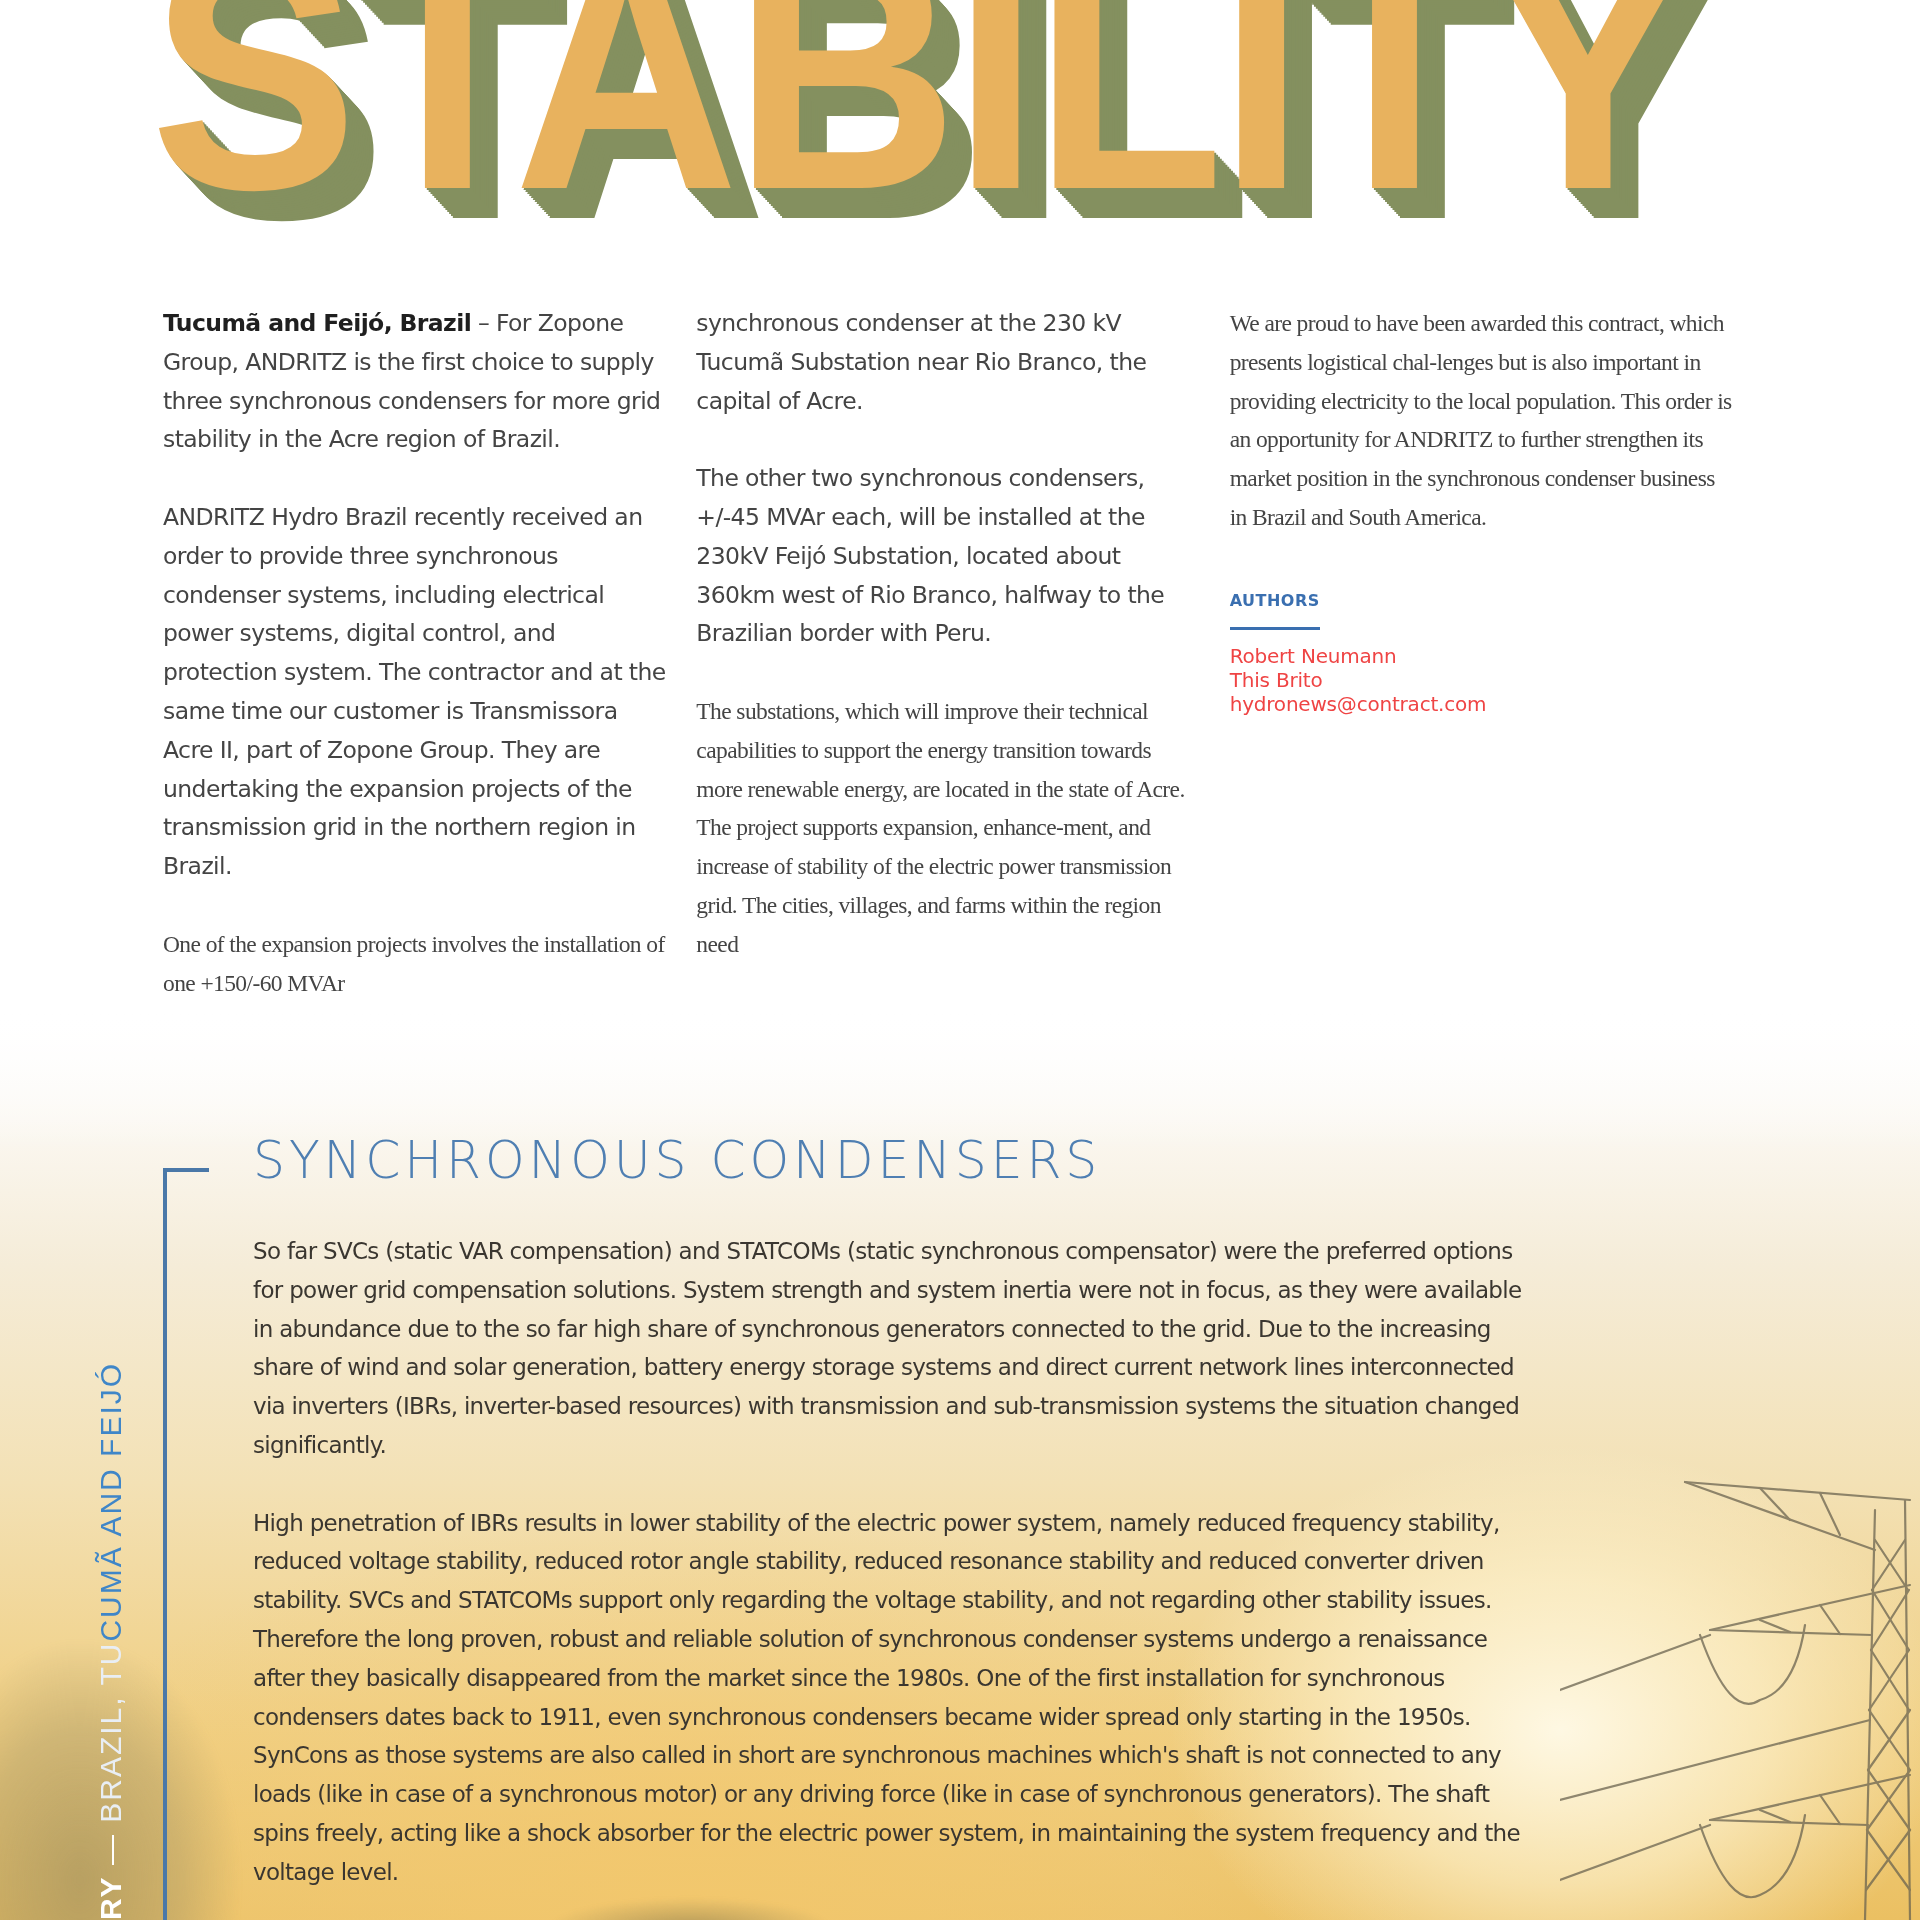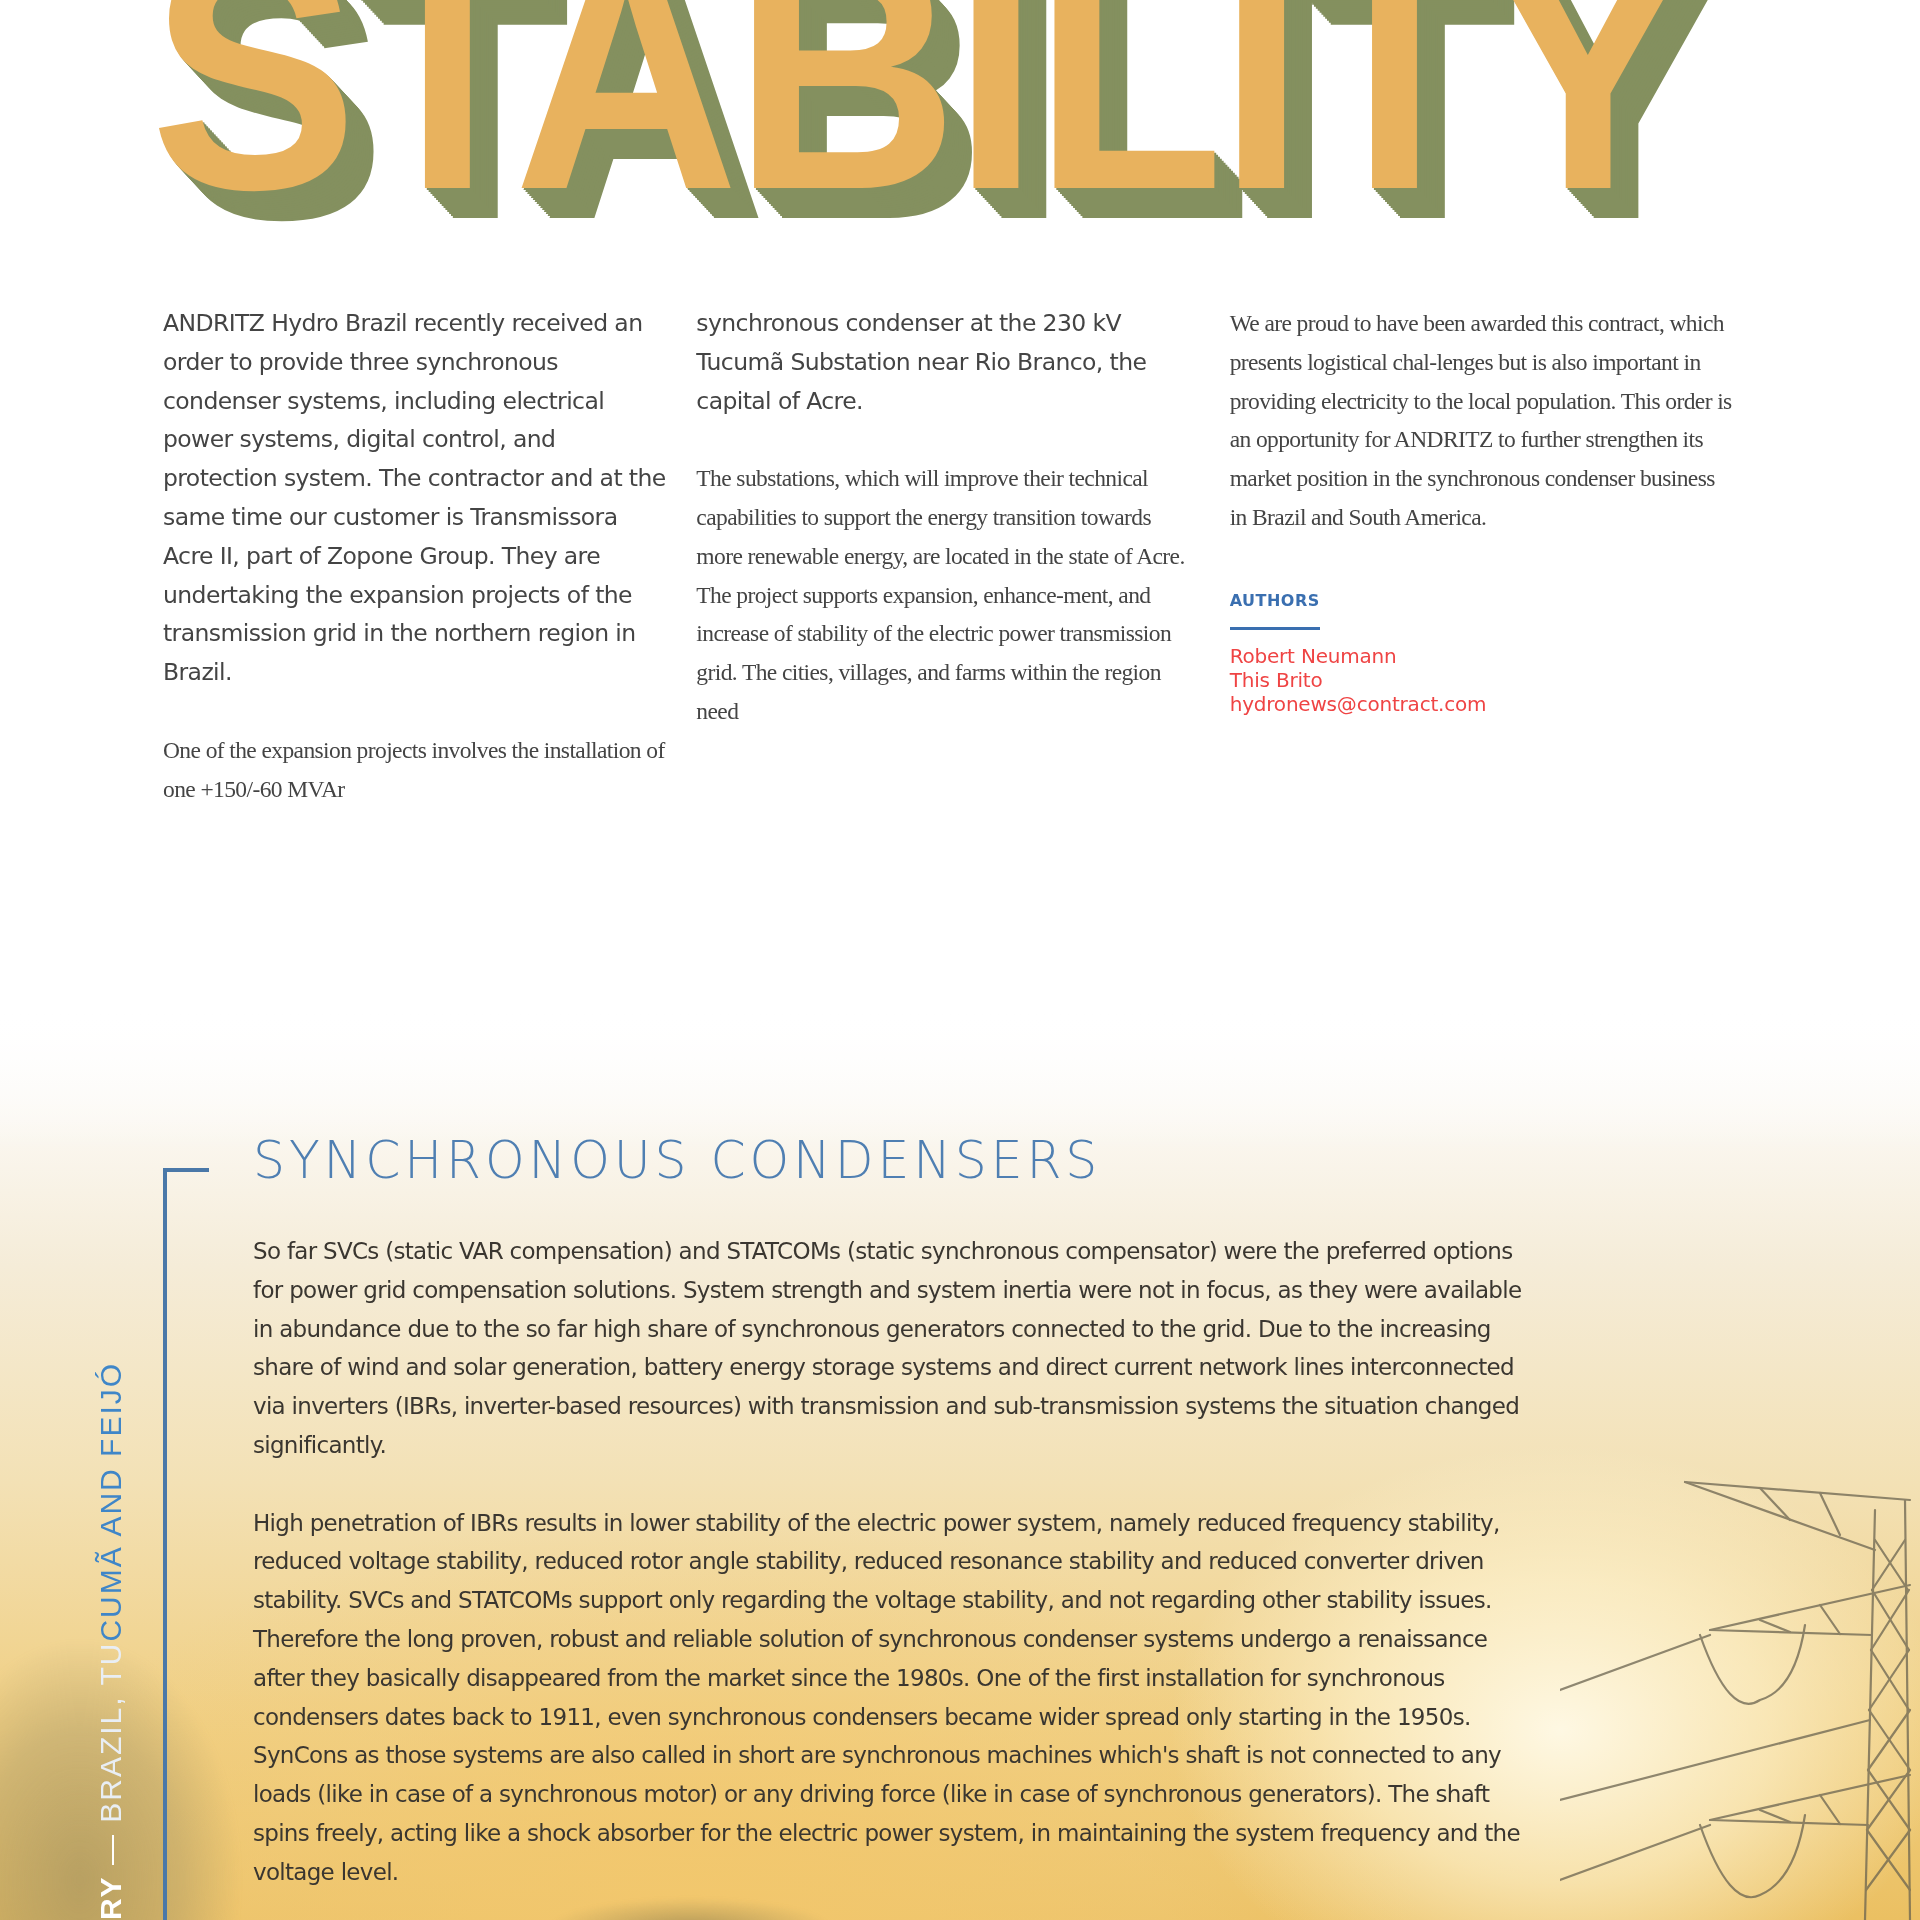--- a/index.html
+++ b/index.html
@@ -225,25 +225,27 @@
   </style>
 </head>
 <body>
 
 <div class="title-wrap">
   <h1 class="title">STABILITY</h1>
 </div>
 
 <div class="columns">
   <div class="col">
+    <p><span class="lead-bold">Tucumã and Feijó, Brazil</span><span> – For Zopone Group, ANDRITZ is the first choice to supply three synchronous condensers for more grid stability in the Acre region of Brazil.</span></p>
     <p>ANDRITZ Hydro Brazil recently received an order to provide three synchronous condenser systems, including electrical power systems, digital control, and protection system. The contractor and at the same time our customer is Transmissora Acre II, part of Zopone Group. They are undertaking the expansion projects of the transmission grid in the northern region in Brazil.</p>
     <p class="last">One of the expansion projects involves the installation of one +150/-60 MVAr</p>
   </div>
   <div class="col">
     <p>synchronous condenser at the 230 kV Tucumã Substation near Rio Branco, the capital of Acre.</p>
+    <p>The other two synchronous condensers, +/-45 MVAr each, will be installed at the 230kV Feijó Substation, located about 360km west of Rio Branco, halfway to the Brazilian border with Peru.</p>
     <p class="last">The substations, which will improve their technical capabilities to support the energy transition towards more renewable energy, are located in the state of Acre. The project supports expansion, enhance-ment, and increase of stability of the electric power transmission grid. The cities, villages, and farms within the region need</p>
   </div>
   <div class="col">
     <p class="last">We are proud to have been awarded this contract, which presents logistical chal-lenges but is also important in providing electricity to the local population. This order is an opportunity for ANDRITZ to further strengthen its market position in the synchronous condenser business in Brazil and South America.</p>
 
     <div class="authors">
       <div class="authors-heading">AUTHORS</div>
       <div class="author-line">Robert Neumann</div>
       <div class="author-line">This Brito</div>
       <div class="author-line">hydronews@contract.com</div>

